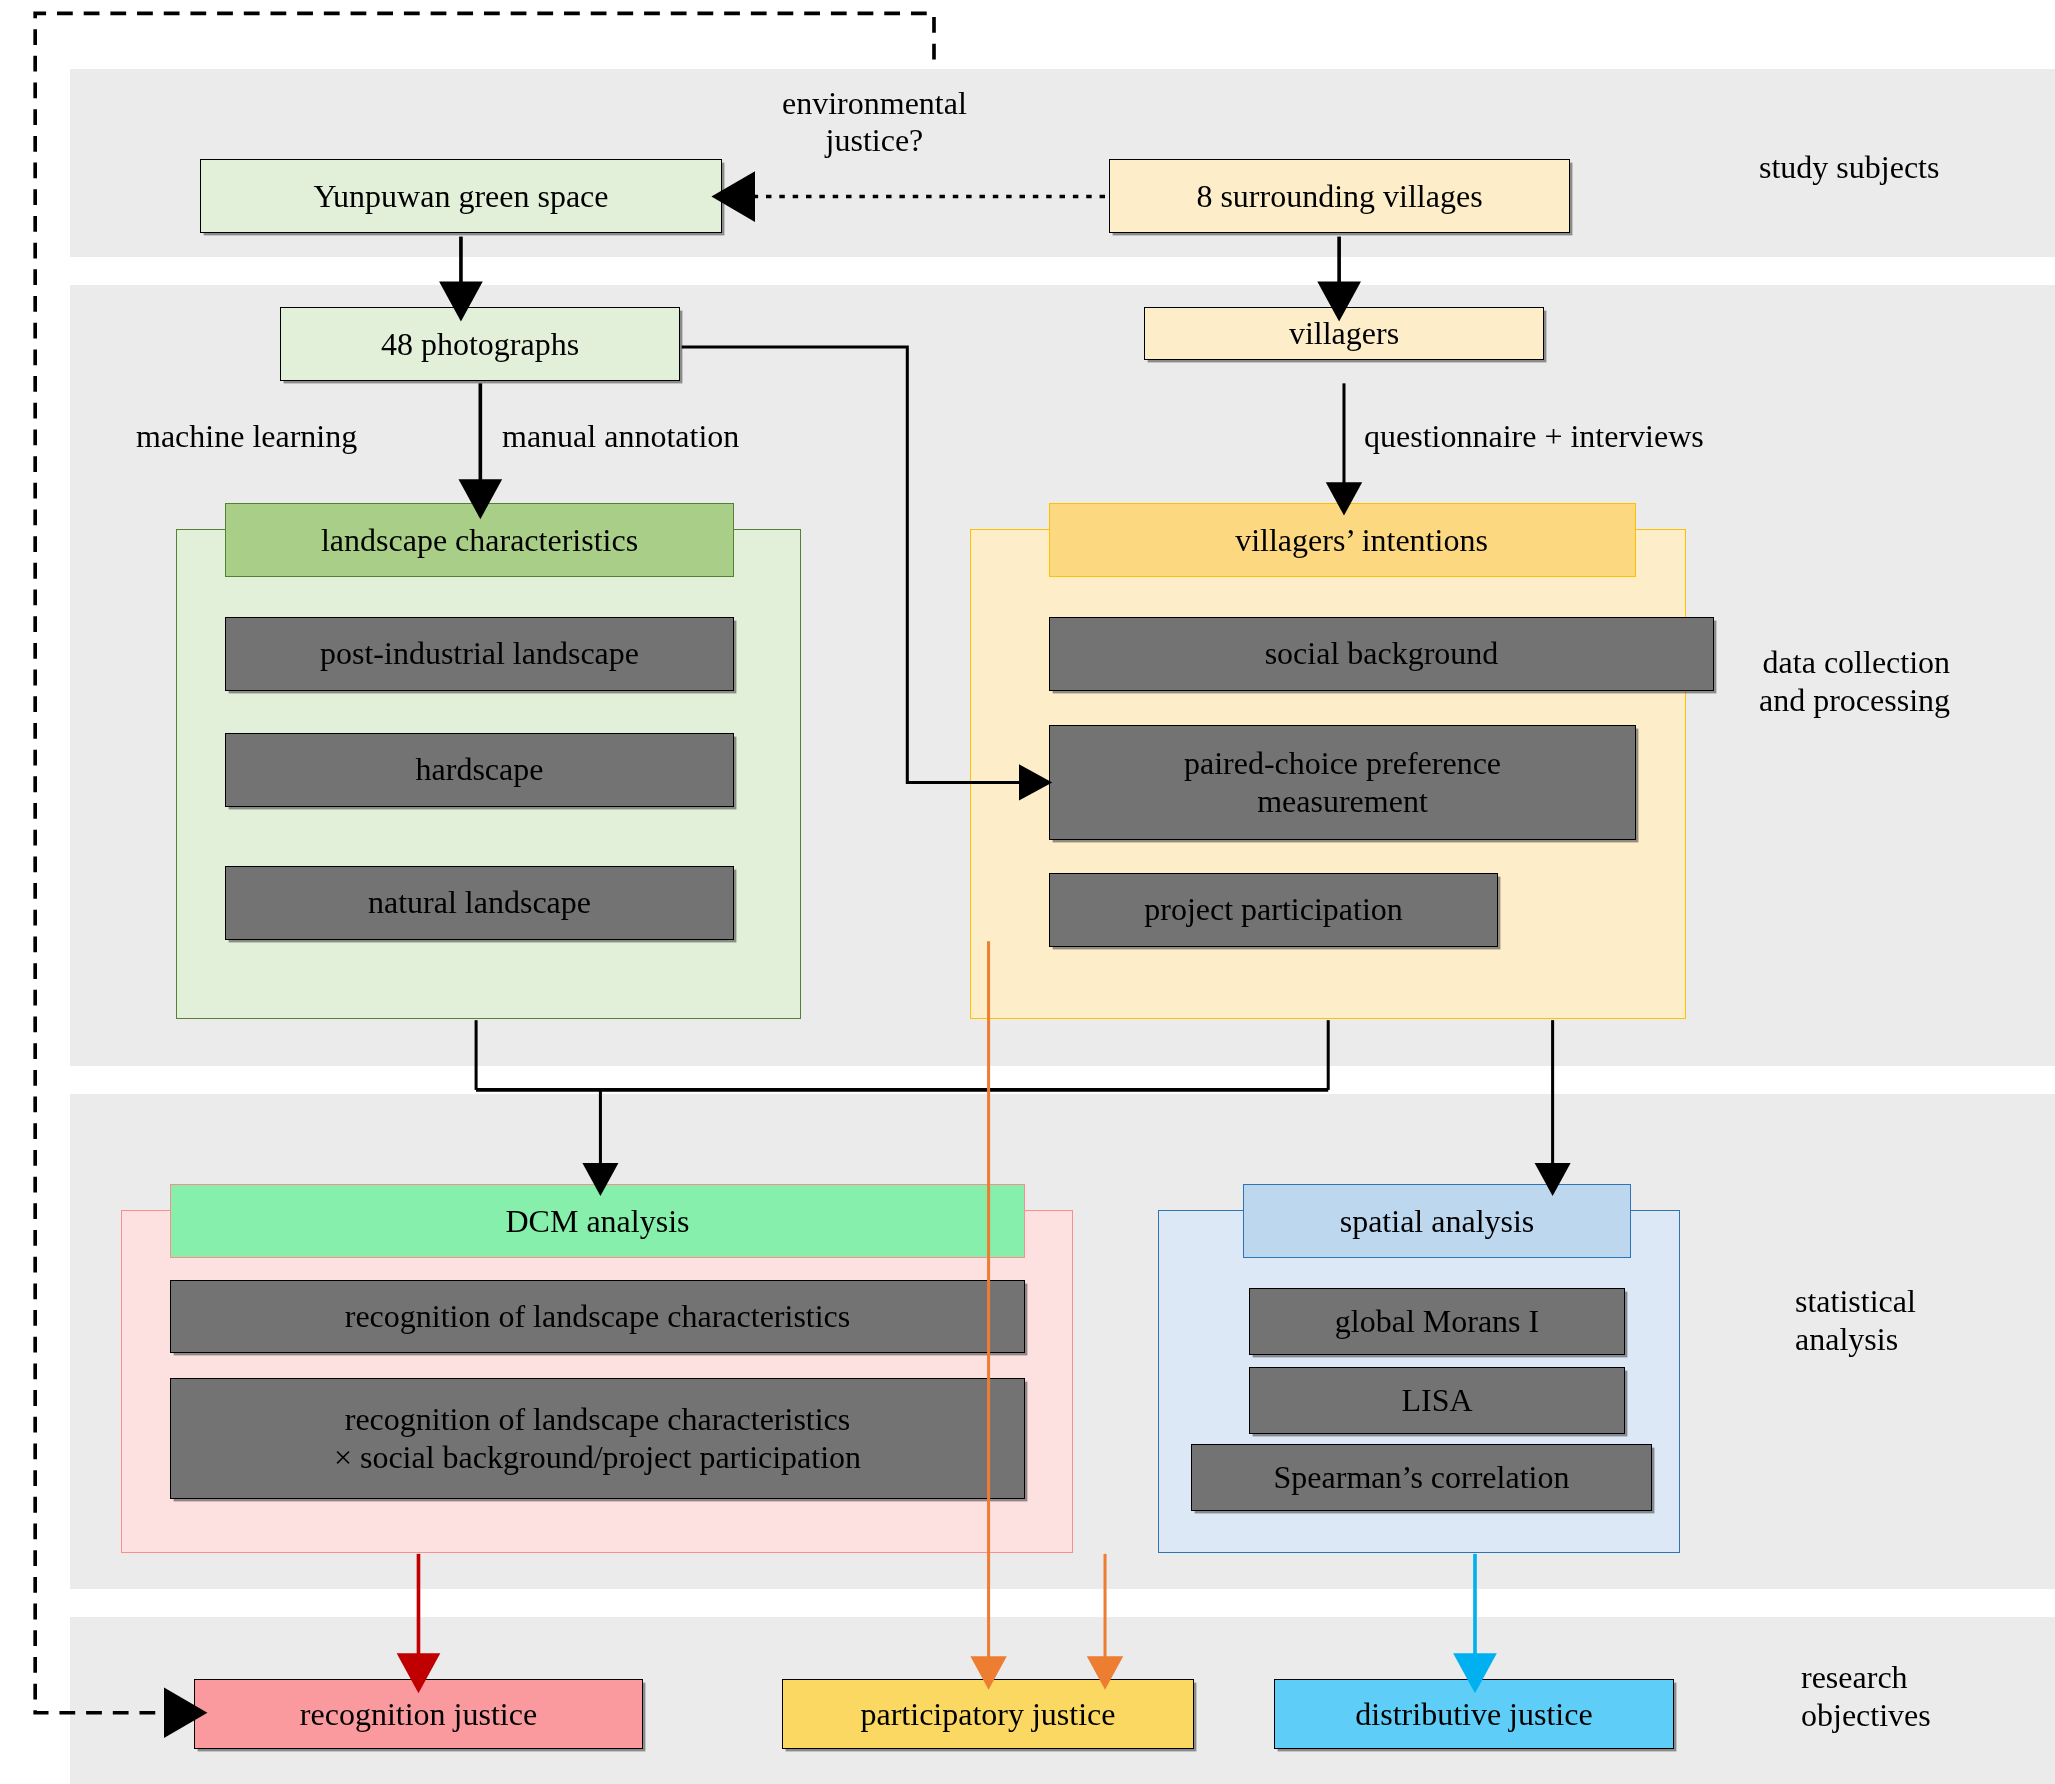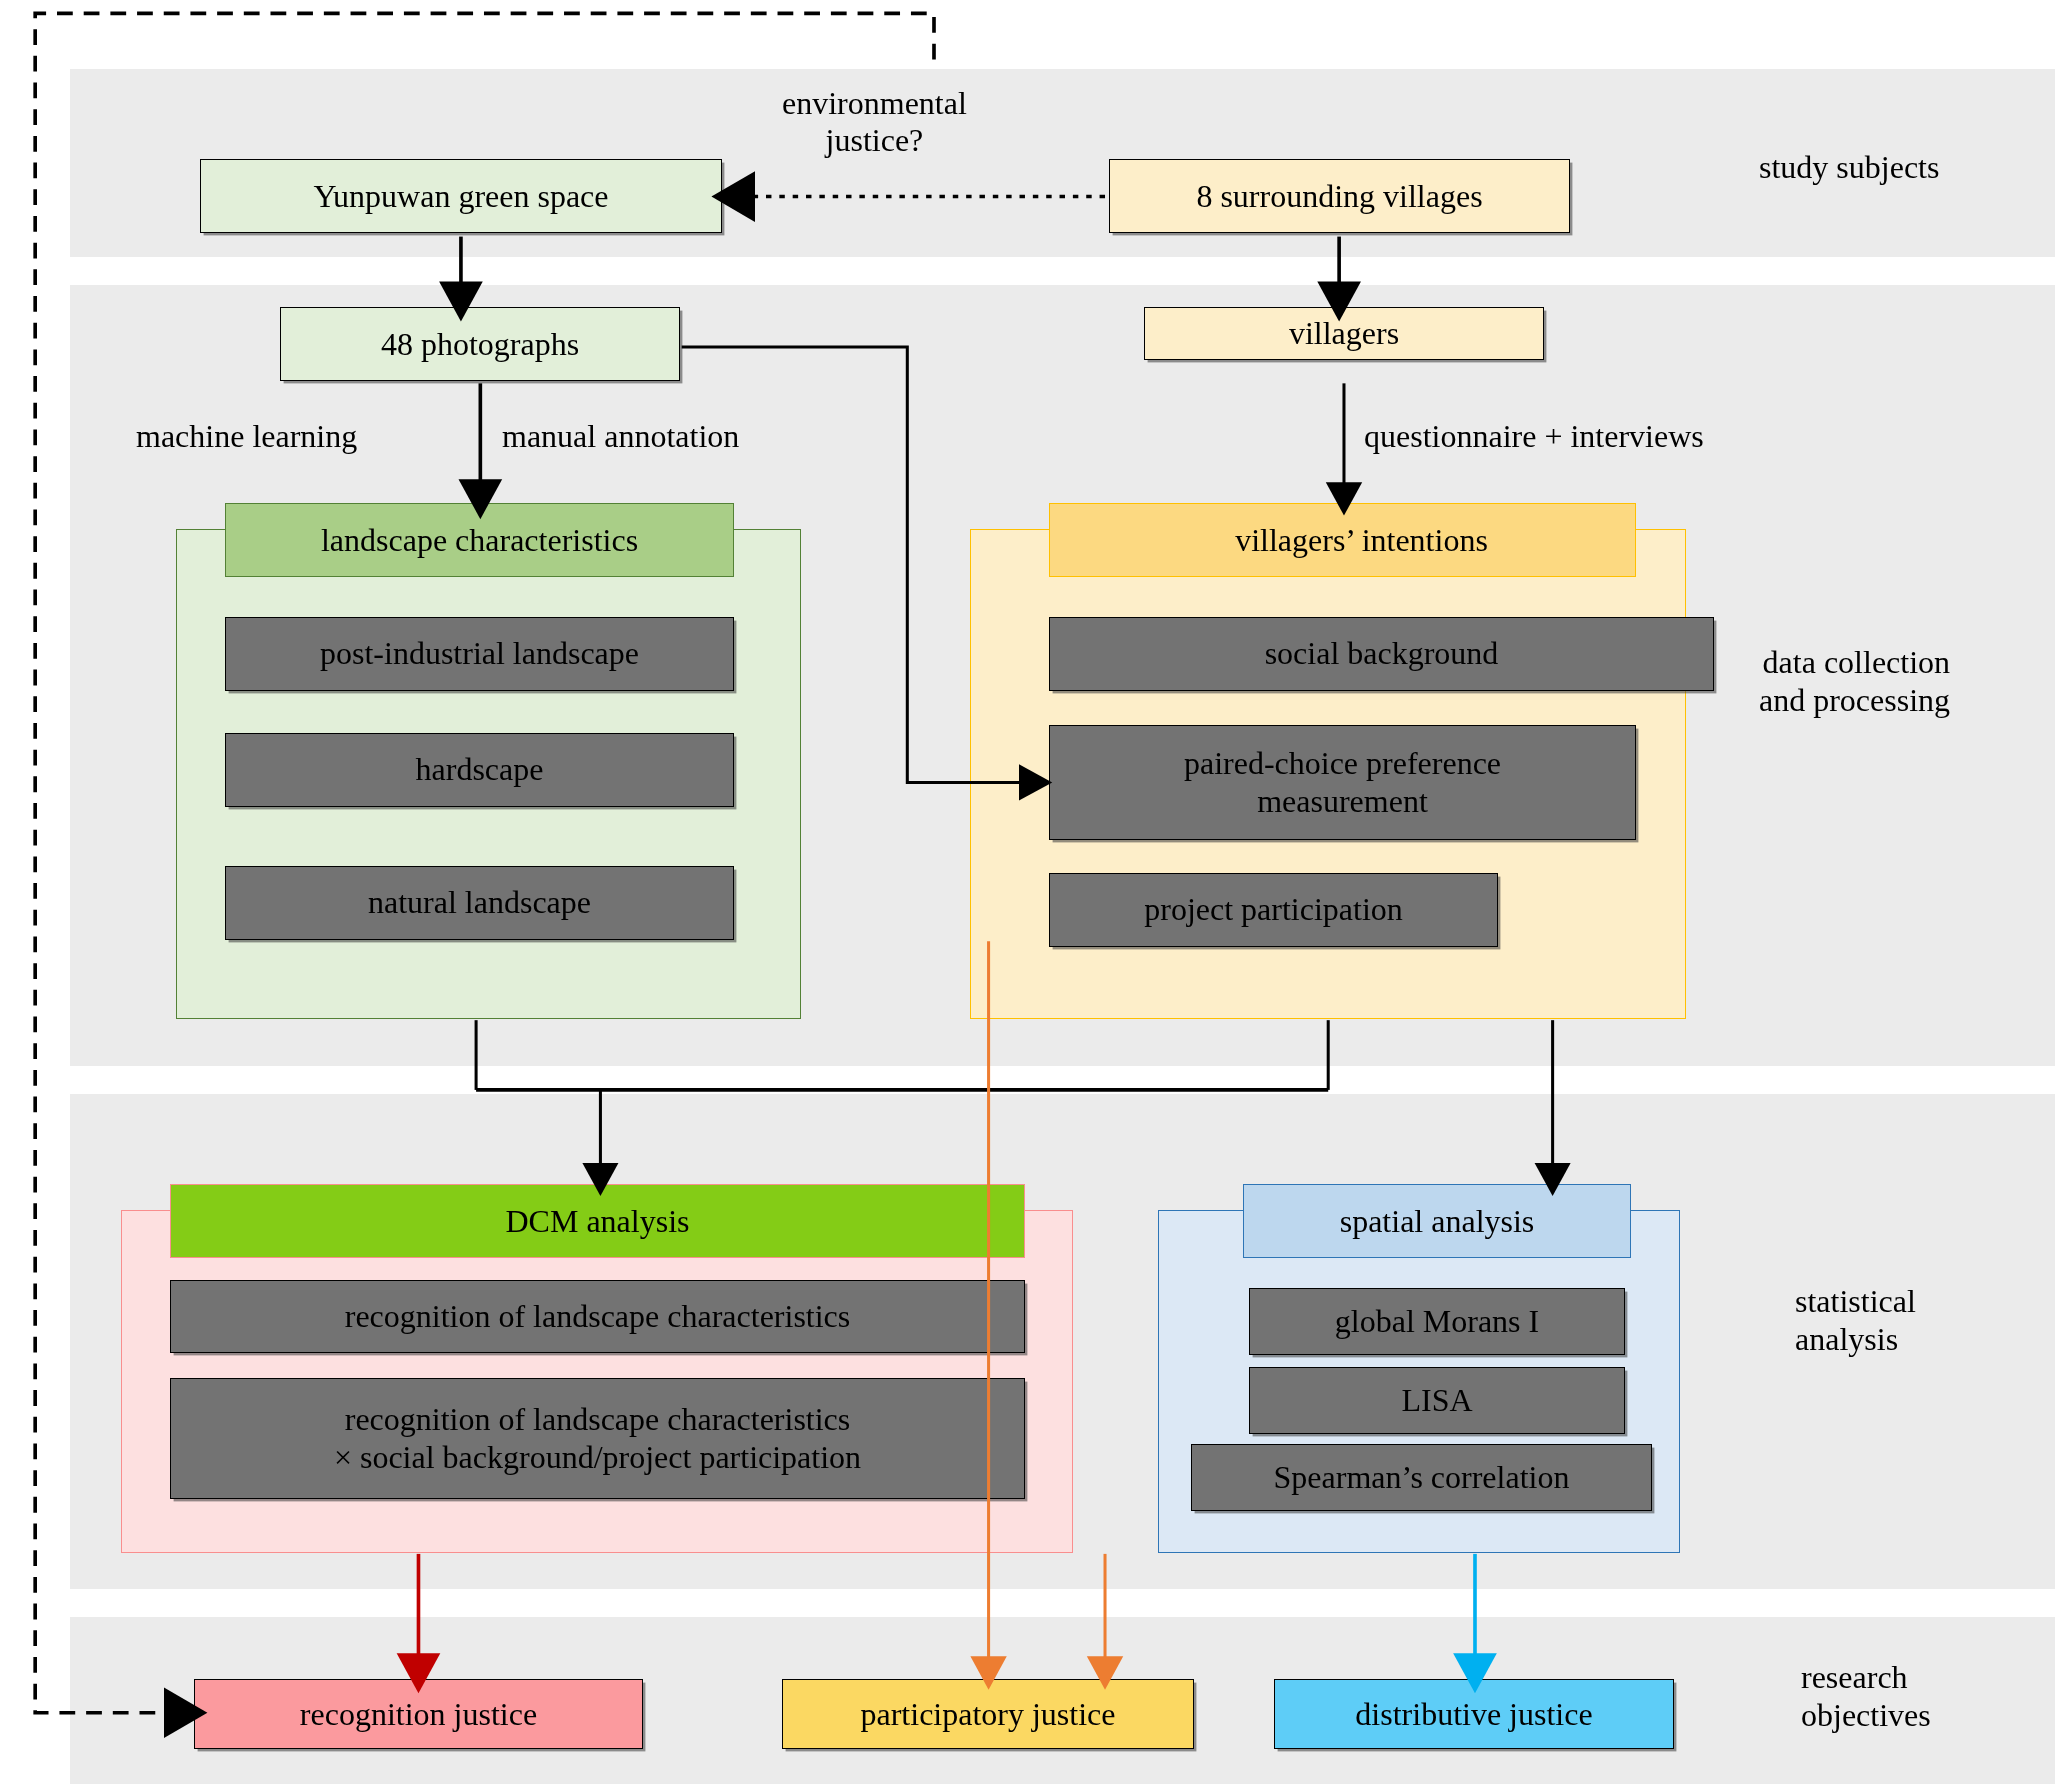--- a/index.html
+++ b/index.html
@@ -48,21 +48,21 @@
     border:1.8px solid #000;background:#737373;
     box-shadow:3px 3px 0 -0.6px rgba(60,60,60,.55);
     z-index:2;
   }
 
   
   .group.yellow .gbody{border-color:#ffc000;background:#fdeec9;}
   .group.yellow .ghead{border-color:#ffc000;background:#fcd981;}
   
   .group.pink .gbody{border-color:#f98e8e;background:#fde0e0;}
-  .group.pink .ghead{border-color:#f98e8e;background:#84cc16;}
+  .group.pink .ghead{border-color:#f98e8e;background:#86efac;}
   
   .group.blue .gbody{border-color:#2e75b6;background:#dce8f5;}
   .group.blue .ghead{border-color:#2e75b6;background:#bdd7ee;}
 
   
   .edge-label{
     position:absolute;font-size:32px;color:#000;white-space:nowrap;line-height:1.15;
   }
   .edge-label.two{white-space:pre-line;text-align:center;}
 

